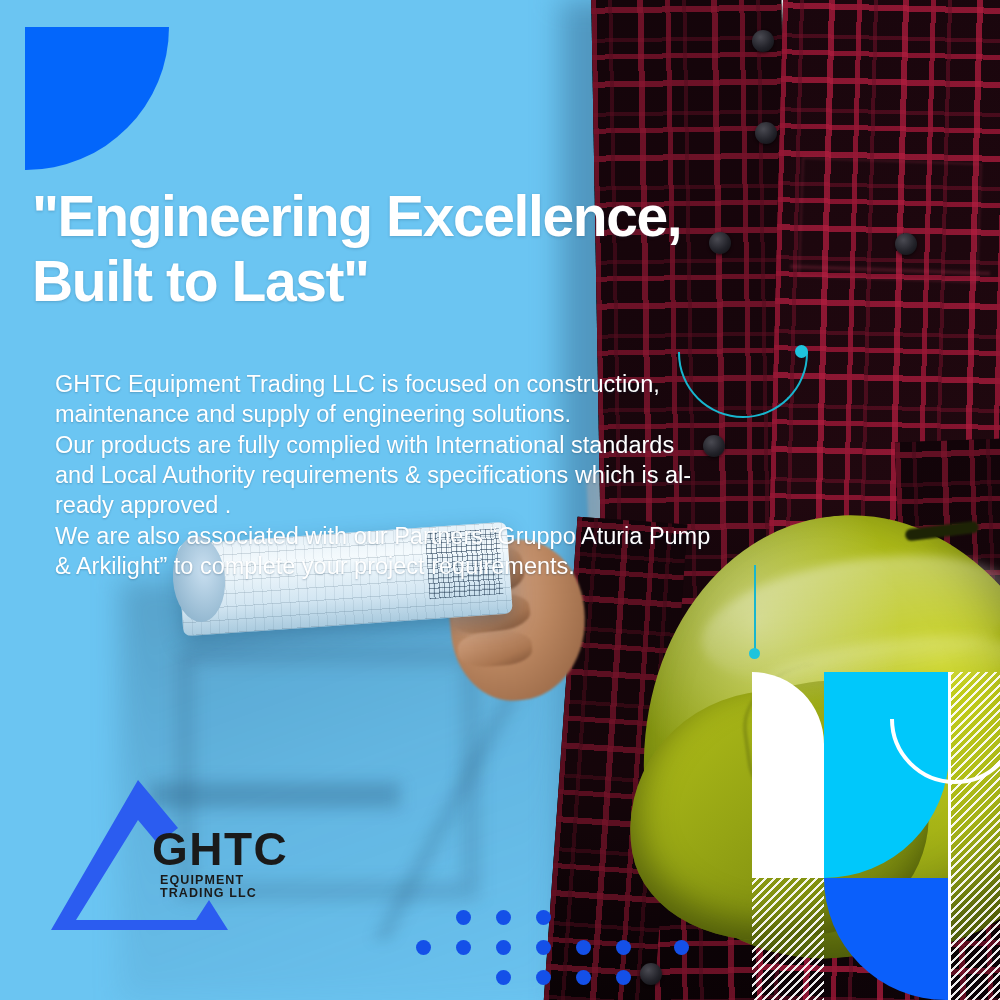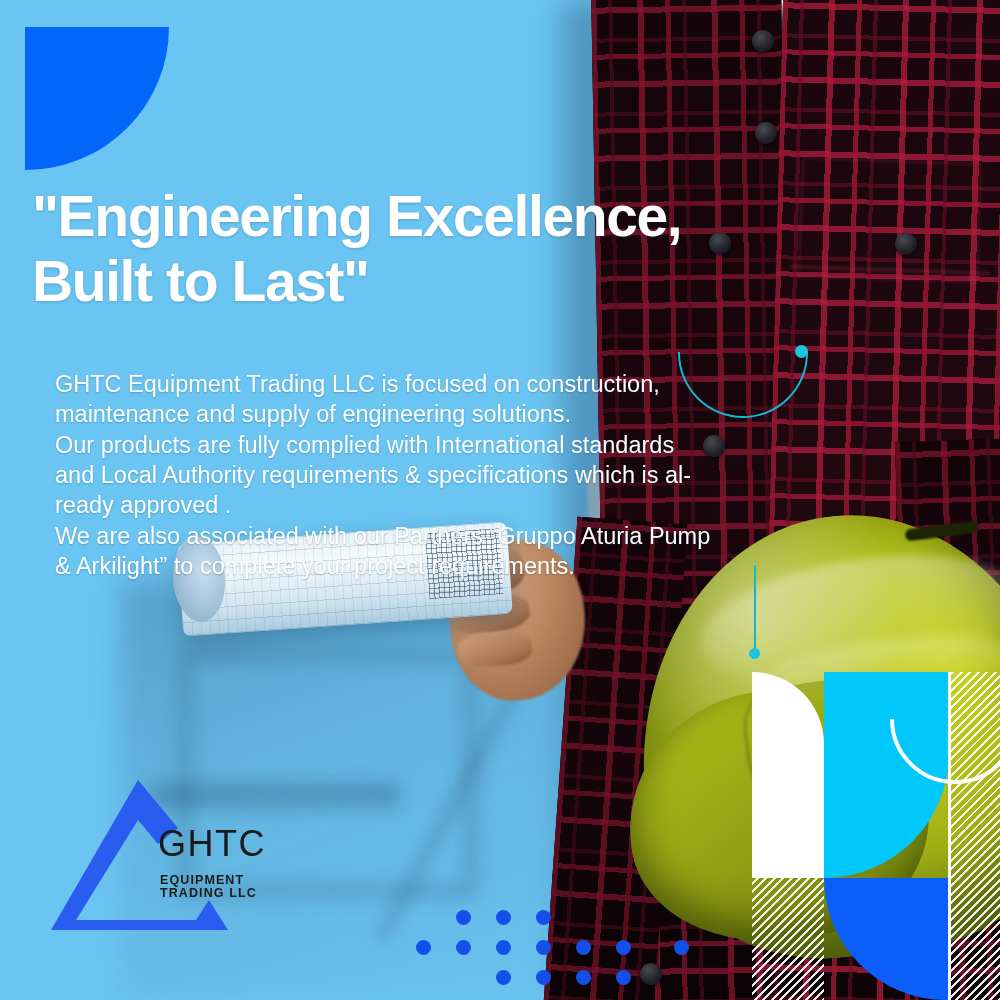--- a/index.html
+++ b/index.html
@@ -372,23 +372,23 @@
     color:#ffffff;
     white-space:pre-line;
     text-shadow:0 1px 2px rgba(20,60,90,.30);
   }
 
   
   .logo { position:absolute; left:46px; top:778px; width:260px; height:155px; }
   .logo-tri { position:absolute; left:0; top:0; width:190px; height:155px; }
   .logo-text {
     position:absolute;
-    left:112px; top:48px;
-    font-size:36px;
-    font-weight:400;
+    left:106px; top:48px;
+    font-size:46px;
+    font-weight:700;
     letter-spacing:1.5px;
     color:#1a1a1a;
     line-height:1;
   }
   .logo-sub {
     position:absolute;
     left:114px; top:96px;
     font-size:12.5px;
     font-weight:700;
     letter-spacing:1.1px;

